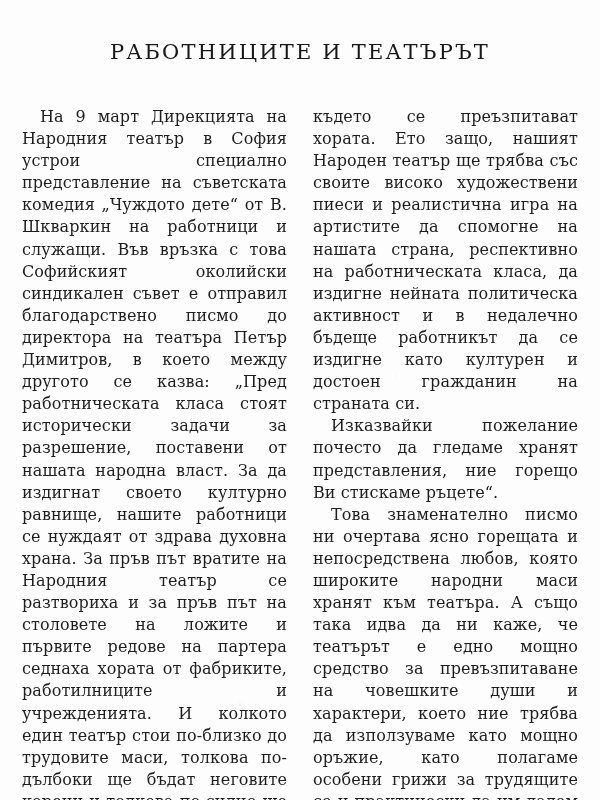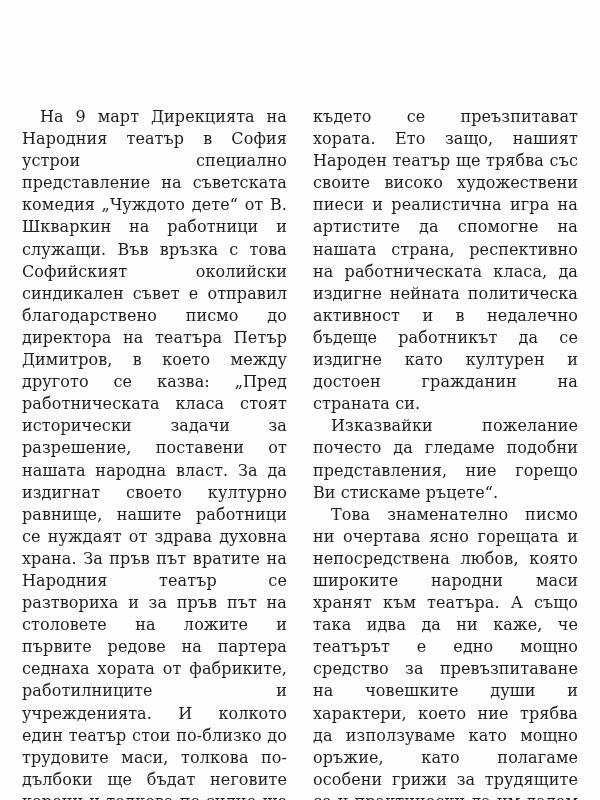--- a/index.html
+++ b/index.html
@@ -110,31 +110,32 @@
       radial-gradient(circle at 66% 47%, rgba(0,0,0,0.05) 0 0.6px, transparent 1.2px),
       radial-gradient(circle at 88% 80%, rgba(0,0,0,0.05) 0 0.6px, transparent 1.2px),
       radial-gradient(circle at 35% 93%, rgba(0,0,0,0.05) 0 0.6px, transparent 1.2px);
   }
 </style>
 </head>
 <body>
 
 <div class="page">
 
+  <div class="title">РАБОТНИЦИТЕ И ТЕАТЪРЪТ</div>
 
   <div class="columns">
 
     <div class="col">
       <p class="indent">На 9 март Дирекцията на Народния театър в София устрои специално представление на съветската комедия „Чуждото дете“ от В. Шкваркин на работници и служащи. Във връзка с това Софийският околийски синдикален съвет е отправил благодарствено писмо до директора на театъра Петър Димитров, в което между другото се казва: „Пред работническата класа стоят исторически задачи за разрешение, поставени от нашата народна власт. За да издигнат своето културно равнище, нашите работници се нуждаят от здрава духовна храна. За пръв път вратите на Народния театър се разтвориха и за пръв път на столовете на ложите и първите редове на партера седнаха хората от фабриките, работилниците и учрежденията. И колкото един театър стои по-близко до трудовите маси, толкова по-дълбоки ще бъдат неговите корени и толкова по-силно ще бъде неговото въздействие.</p>
       <p class="indent">Ние чувствуваме театъра едно място от</p>
     </div>
 
     <div class="col">
       <p>където се преъзпитават хората. Ето защо, нашият Народен театър ще трябва със своите високо художествени пиеси и реалистична игра на артистите да спомогне на нашата страна, респективно на работническата класа, да издигне нейната политическа активност и в недалечно бъдеще работникът да се издигне като културен и достоен гражданин на страната си.</p>
-      <p class="indent">Изказвайки пожелание почесто да гледаме подобни представления, ние горещо Ви стискаме ръцете“.</p>
+      <p class="indent">Изказвайки пожелание почесто да гледаме хранят представления, ние горещо Ви стискаме ръцете“.</p>
       <p class="indent">Това знаменателно писмо ни очертава ясно горещата и непосредствена любов, която широките народни маси хранят към театъра. А също така идва да ни каже, че театърът е едно мощно средство за превъзпитаване на човешките души и характери, което ние трябва да използуваме като мощно оръжие, като полагаме особени грижи за трудящите се и практически да им дадем възможност широко да нахлуят в нашите театри по цялата страна.</p>
     </div>
 
   </div>
 
 
   <div class="speckle"></div>
 </div>
 
 </body></html>

